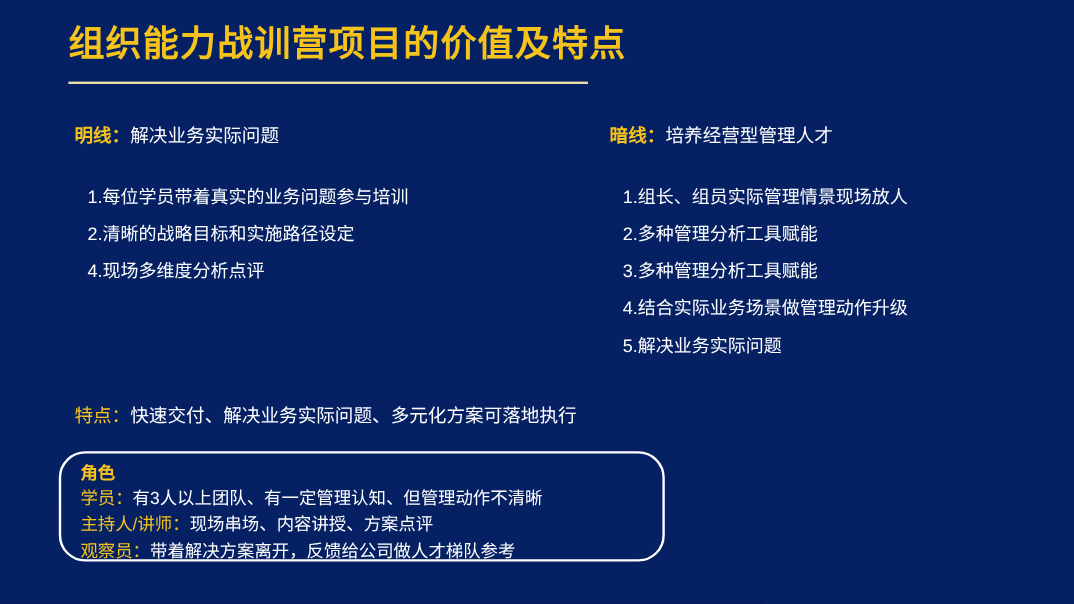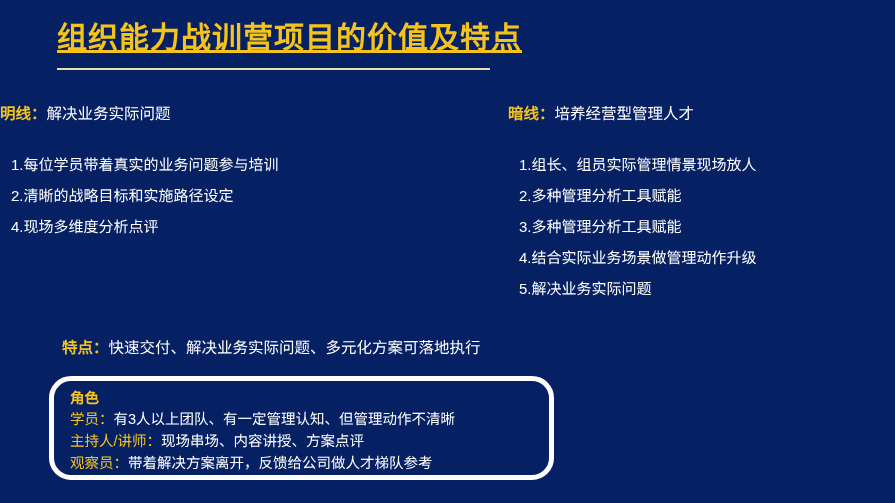--- a/index.html
+++ b/index.html
@@ -29,42 +29,41 @@
     width: 760px;
   }
   .slide-title {
     margin: 0;
     font-size: 30px;
     font-weight: bold;
     letter-spacing: 1px;
     color: #f6c31c;
     line-height: 40px;
     white-space: nowrap;
-    text-decoration: underline;
   }
   .title-rule {
     margin-top: 10px;
     width: 433px;
     height: 2px;
     background: #e8e0a8;
   }
 
   
   .columns {
     position: absolute;
     left: 0;
     top: 103px;
     width: 895px;
     display: flex;
     flex-direction: row;
   }
   .col {
     box-sizing: border-box;
   }
-  .col-left  { width: 470px; }
+  .col-left  { width: 470px; padding-left: 62px; }
   .col-right { width: 425px; padding-left: 38px; }
 
   .col-heading {
     font-size: 15.5px;
     line-height: 22px;
     color: #ffffff;
     white-space: nowrap;
     margin-bottom: 24px;
   }
   .col-heading .lbl {
@@ -97,32 +96,32 @@
     left: 62px;
     top: 337px;
     font-size: 15.5px;
     line-height: 22px;
     color: #ffffff;
     white-space: nowrap;
   }
   .features .lbl,
   .features .sep {
     color: #f6c31c;
-    font-weight: bold;
+    font-weight: normal;
   }
 
   
   .roles-box {
     position: absolute;
     left: 49px;
     top: 376px;
     width: 505px;
-    height: 104px;
+    height: 92px;
     box-sizing: border-box;
-    border: 5px solid #ffffff;
+    border: 2px solid #ffffff;
     border-radius: 22px;
     padding: 7px 0 0 16px;
   }
   .roles-title {
     font-size: 14.5px;
     font-weight: bold;
     color: #f6c31c;
     line-height: 20px;
     white-space: nowrap;
   }

